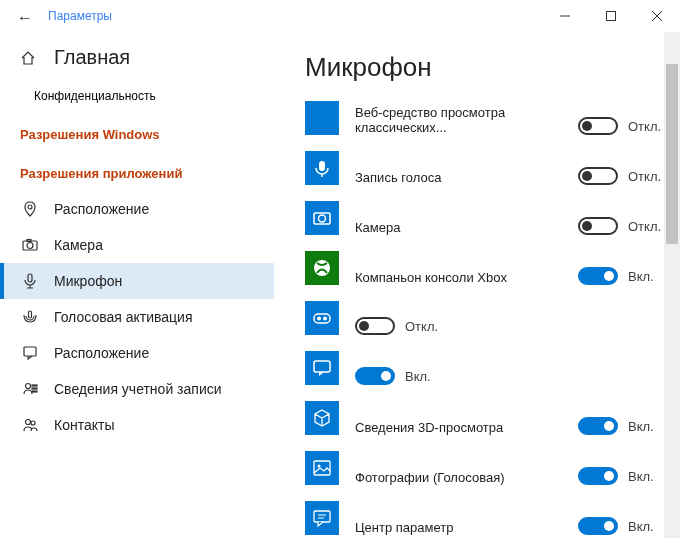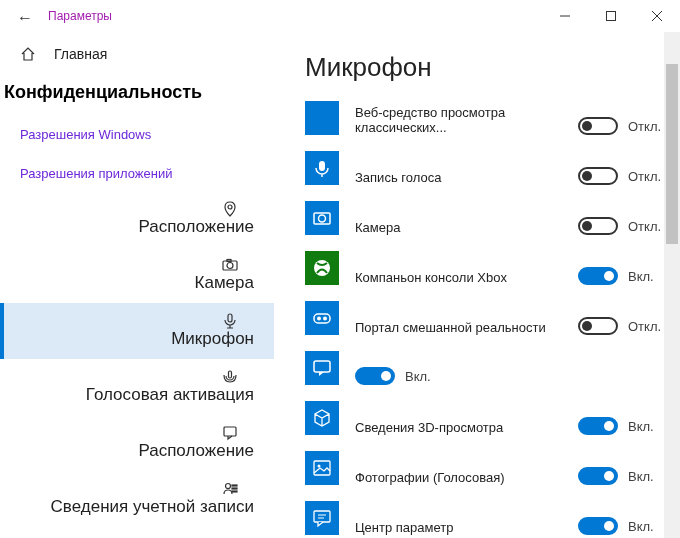--- a/index.html
+++ b/index.html
@@ -1,34 +1,34 @@
 <!DOCTYPE html>
 <html><head>
 <meta charset="utf-8">
 <style>
   * { box-sizing: border-box; margin: 0; padding: 0; font-family: "Segoe UI", Arial, sans-serif; }
   body { width: 680px; height: 538px; background: #fff; overflow: hidden; position: relative; }
 
   .titlebar { height: 32px; display: flex; align-items: center; padding-left: 10px; }
   .titlebar .back { width: 30px; text-align: center; font-size: 16px; color: #333; cursor: pointer; }
-  .titlebar .title { font-size: 12px; color: #a21caf; margin-left: 8px; }
+  .titlebar .title { font-size: 12px; color: #3b82f6; margin-left: 8px; }
   .win-controls { position: absolute; top: 0; right: 0; display: flex; }
   .win-controls div { width: 46px; height: 32px; display: flex; align-items: center; justify-content: center; font-size: 12px; cursor: pointer; }
   .win-controls svg { width: 10px; height: 10px; stroke: #333; fill: none; }
 
   .layout { display: flex; height: calc(100% - 32px); }
   .sidebar { width: 275px; padding: 4px 0 0 0; background: #fff; border-right: 1px solid #fff; }
-  .home { display: flex; align-items: center; padding: 10px 20px; font-size: 14px; color: #222; cursor: pointer; }
+  .home { display: flex; align-items: center; padding: 10px 20px; font-size: 20px; color: #222; cursor: pointer; }
   .home .icon { width: 20px; margin-right: 14px; display:flex; }
   .search { margin: 4px 14px 16px 14px; height: 34px; border: 1px solid #999; display: flex; align-items: center; padding: 0 8px; }
   .search input { flex: 1; border: none; outline: none; font-size: 13px; color: #666; font-style: italic; background: transparent; }
   .search .icon { color: #555; }
-  .section-active { padding: 10px 4px; font-size: 18px; font-weight: 700; color: #000; }
-  .section-label { padding: 14px 20px 10px 20px; font-size: 13px; color: #6d28d9; }
-  .nav-item { display: flex; align-items: flex-end; padding: 10px 20px; font-size: 17px; color: #222; cursor: pointer; position: relative; flex-direction: column; }
+  .section-active { padding: 10px 34px; font-size: 12px; font-weight: 400; color: #000; }
+  .section-label { padding: 14px 20px 10px 20px; font-size: 13px; color: #c2410c; font-weight: bold; }
+  .nav-item { display: flex; align-items: flex-start; padding: 10px 20px; font-size: 14px; color: #222; cursor: pointer; position: relative; }
   .nav-item .icon { width: 20px; margin-right: 14px; display:flex; align-items:center; justify-content:center; }
   .nav-item.selected { background: #dceaf7; }
   .nav-item.selected::before { content: ""; position: absolute; left: 0; top: 0; bottom: 0; width: 4px; background: #0078d4; }
 
   .content { flex: 1; padding: 20px 16px 0 30px; overflow: hidden; position: relative; }
   .content h1 { font-size: 26px; font-weight: 400; color: #222; margin-bottom: 18px; }
   .app-row { display: flex; align-items: flex-end; margin-bottom: 16px; }
   .app-icon { width: 34px; height: 34px; background: #0078d4; margin-right: 16px; display:flex; align-items:center; justify-content:center; flex-shrink:0; }
   .app-icon.green { background: #107c10; }
   .app-icon svg { width: 20px; height: 20px; fill: #fff; }
@@ -215,21 +215,20 @@
           </div>
         </div>
         <div class="app-row">
           <div class="app-icon ">
             <svg viewBox="0 0 20 20">
               <rect x="2" y="6" width="16" height="9" rx="4" fill="none" stroke="#fff" stroke-width="1.5"></rect>
               <circle cx="7" cy="10.5" r="2" fill="#fff"></circle>
               <circle cx="13" cy="10.5" r="2" fill="#fff"></circle>
             </svg>
           </div>
-          <div class="app-name">Портал смешанной реальности</div>
           <div class="toggle-wrap">
             <div class="toggle off">
               <div class="knob"></div>
             </div>
             <div class="toggle-label">Откл.</div>
           </div>
         </div>
         <div class="app-row">
           <div class="app-icon ">
             <svg viewBox="0 0 20 20">

